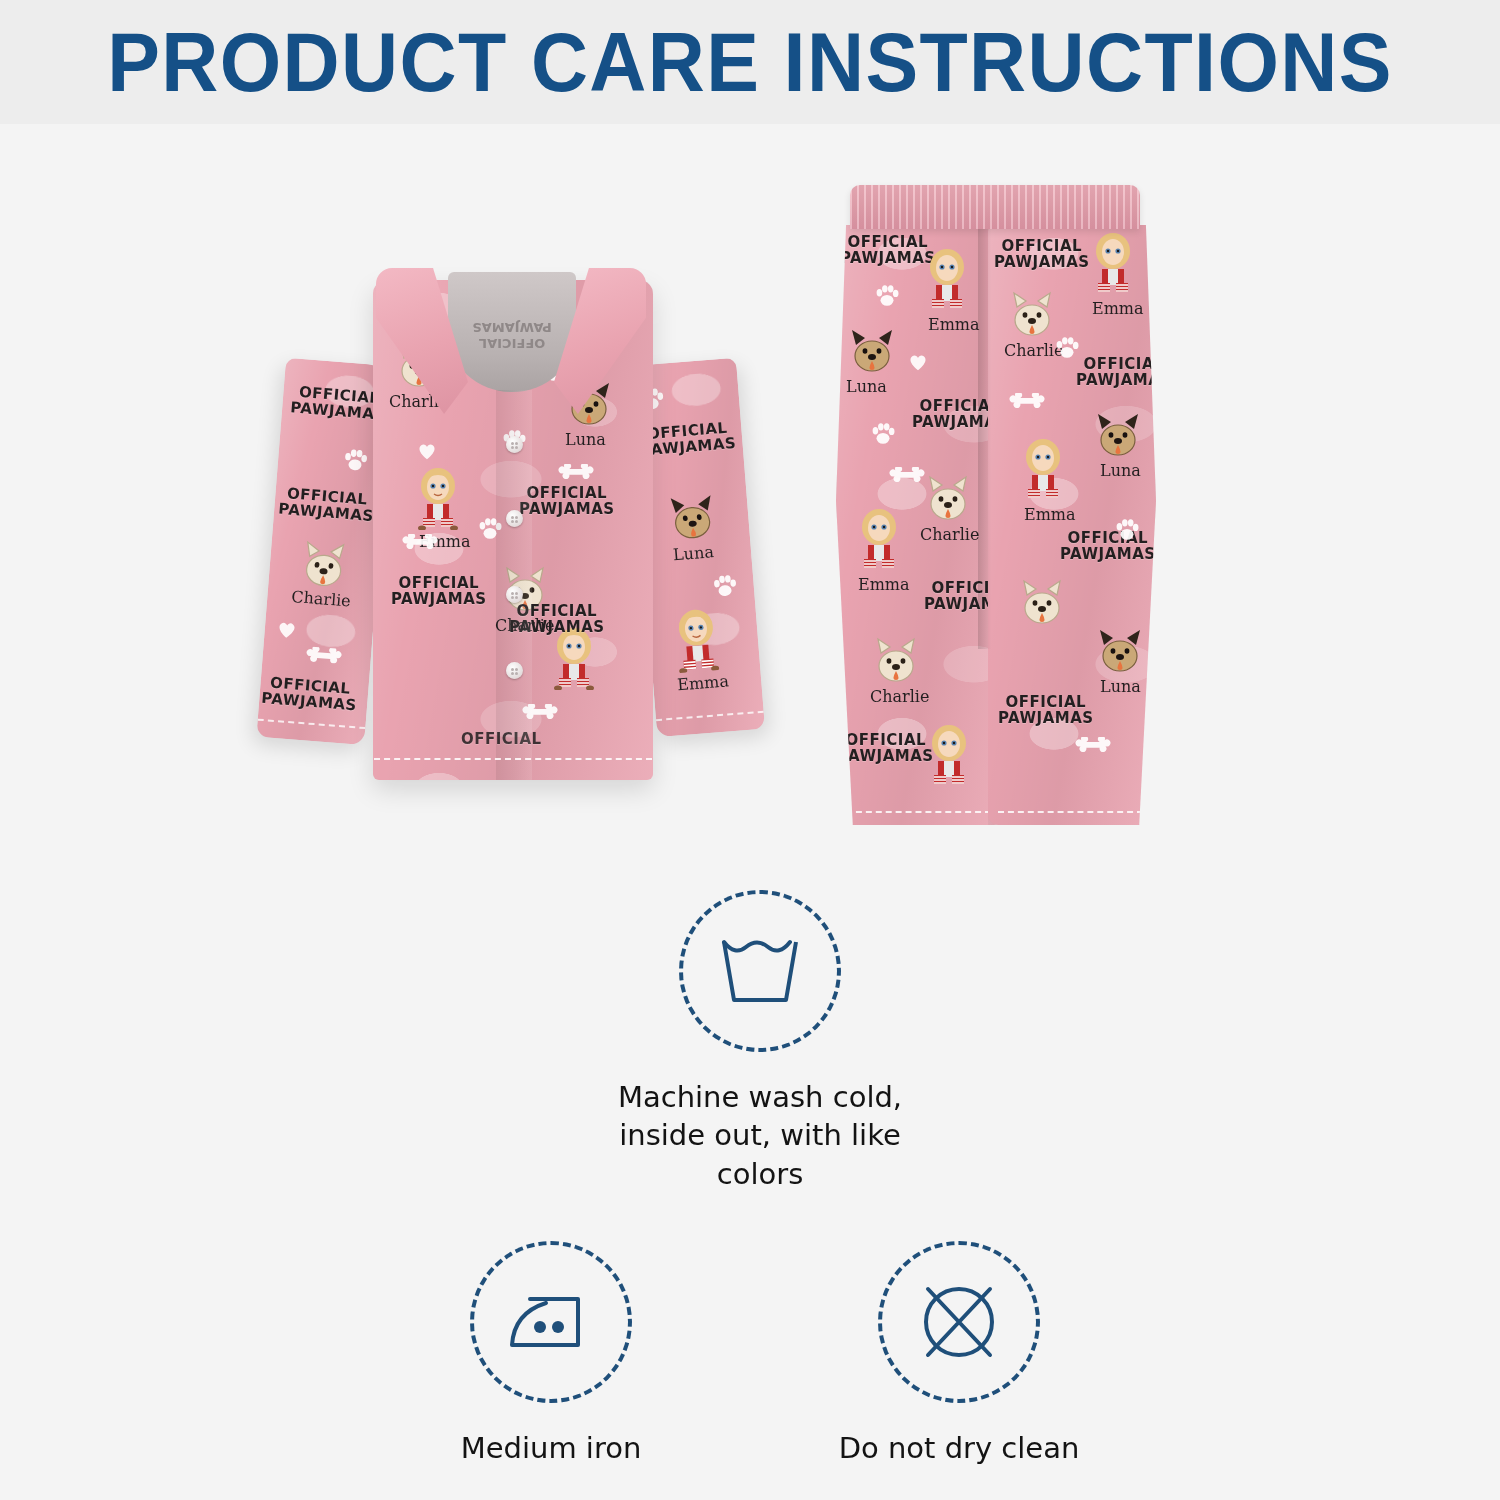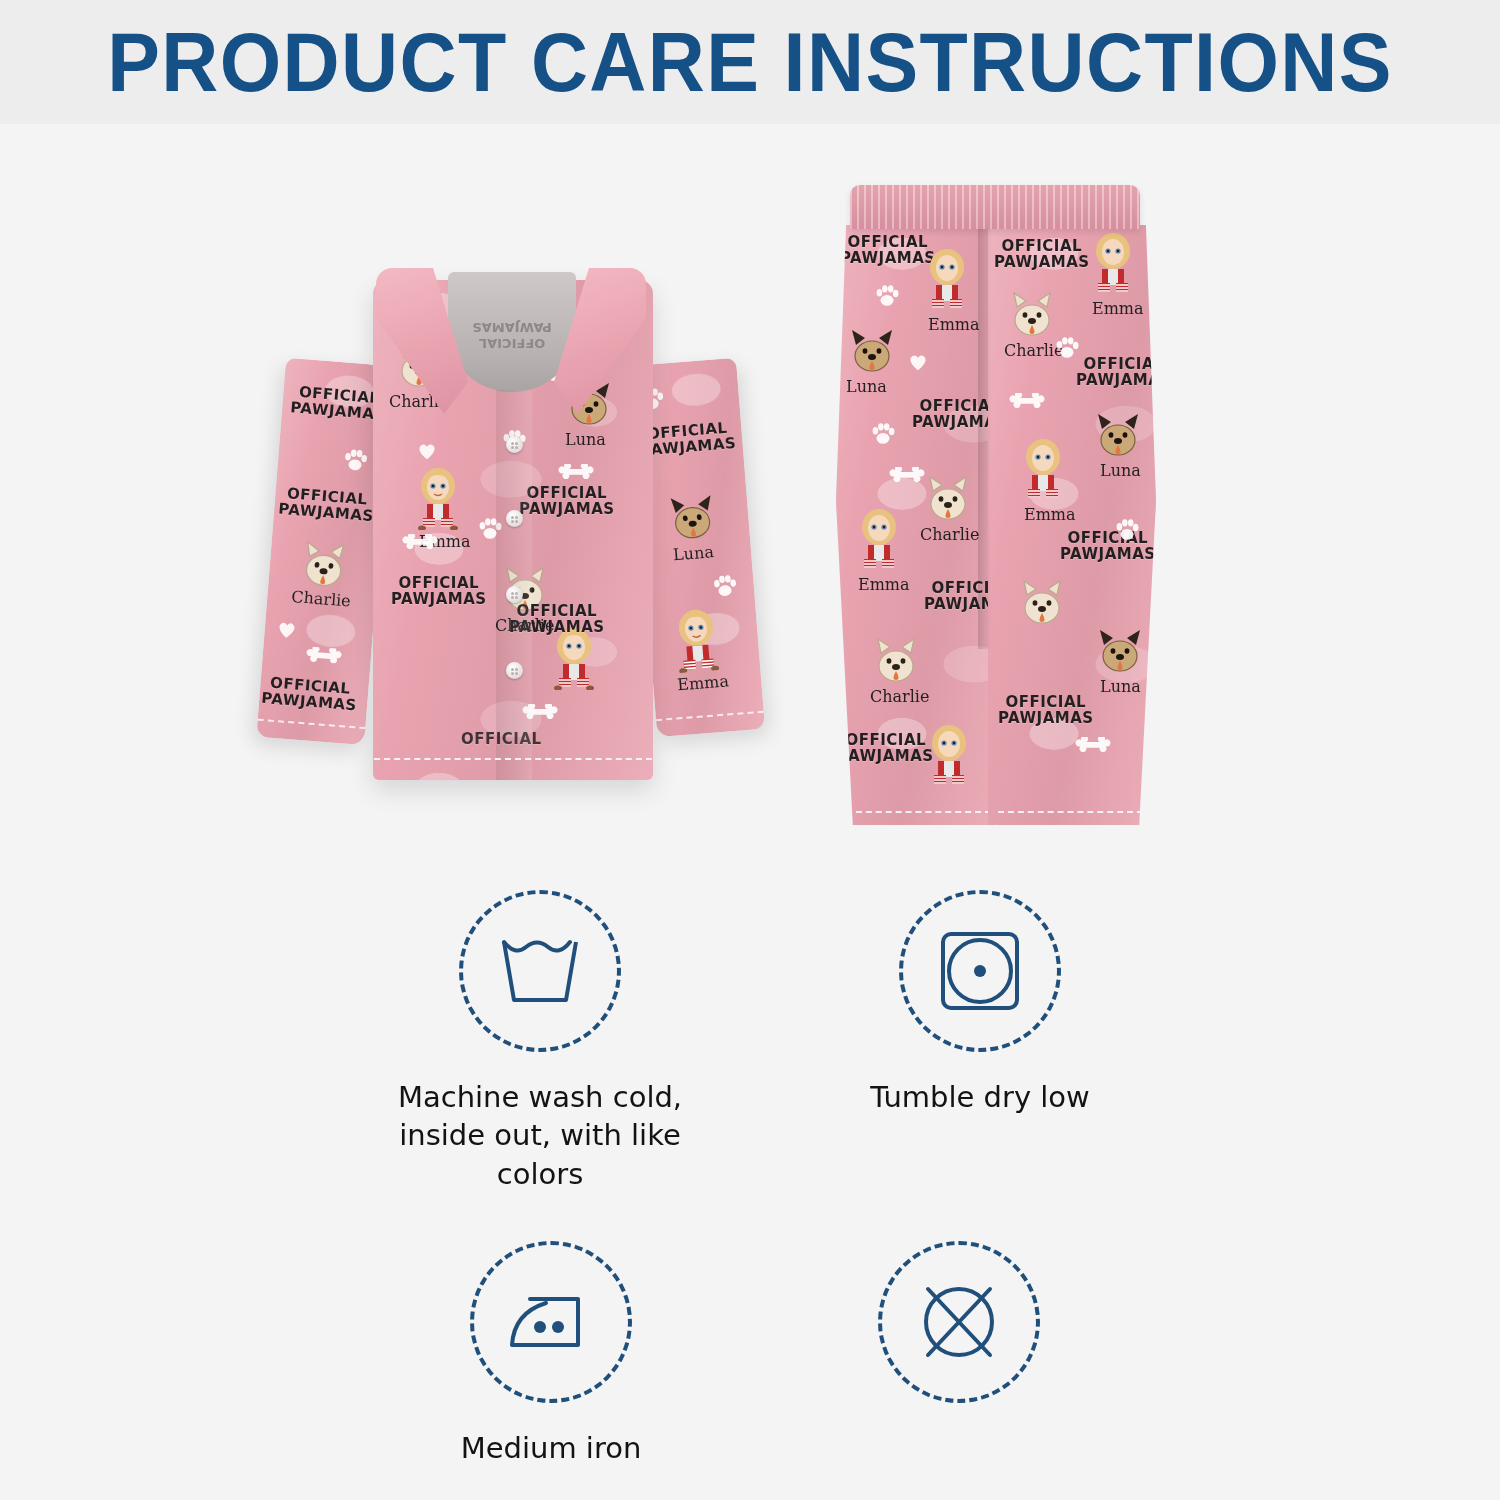--- a/index.html
+++ b/index.html
@@ -669,32 +669,20 @@
               <path d="M10 12 L20 70 H72 L82 12" fill="none" stroke="#1f4f7a" stroke-width="4" stroke-linejoin="round"></path>
               <path d="M10 12 q11 14 22 5 q11 -9 22 0 q11 9 22 -5" fill="none" stroke="#1f4f7a" stroke-width="4" stroke-linecap="round"></path>
             </svg>
           </span>
         </div>
         <div class="care-label">Machine wash cold,
 inside out, with like colors</div>
       </div>
 
 
-      <div class="care-item">
-        <div class="care-circle">
-          <span class="care-icon">
-            <svg width="86" height="86" viewBox="0 0 86 86">
-              <rect x="6" y="6" width="74" height="74" rx="8" ry="8" fill="none" stroke="#1f4f7a" stroke-width="4"></rect>
-              <circle cx="43" cy="43" r="31" fill="none" stroke="#1f4f7a" stroke-width="4"></circle>
-              <circle cx="43" cy="43" r="6" fill="#1f4f7a"></circle>
-            </svg>
-          </span>
-        </div>
-        <div class="care-label">Tumble dry low</div>
-      </div>
     </div>
 
     <div class="care-row row2">
 
       <div class="care-item">
         <div class="care-circle">
           <span class="care-icon">
             <svg width="94" height="70" viewBox="0 0 94 70">
               <path d="M26 12 H74 V58 H8 Q10 26 42 16" fill="none" stroke="#1f4f7a" stroke-width="4" stroke-linejoin="round" stroke-linecap="round"></path>
               <path d="M74 12 V58" fill="none" stroke="#1f4f7a" stroke-width="4"></path>
@@ -708,17 +696,18 @@
 
       <div class="care-item">
         <div class="care-circle">
           <span class="care-icon">
             <svg width="90" height="90" viewBox="0 0 90 90">
               <circle cx="45" cy="45" r="33" fill="none" stroke="#1f4f7a" stroke-width="4"></circle>
               <path d="M14 12 L76 78 M76 12 L14 78" fill="none" stroke="#1f4f7a" stroke-width="4" stroke-linecap="round"></path>
             </svg>
           </span>
         </div>
+        <div class="care-label">Do not dry clean</div>
       </div>
     </div>
   </div>
 
 </div>
 
 </body></html>

